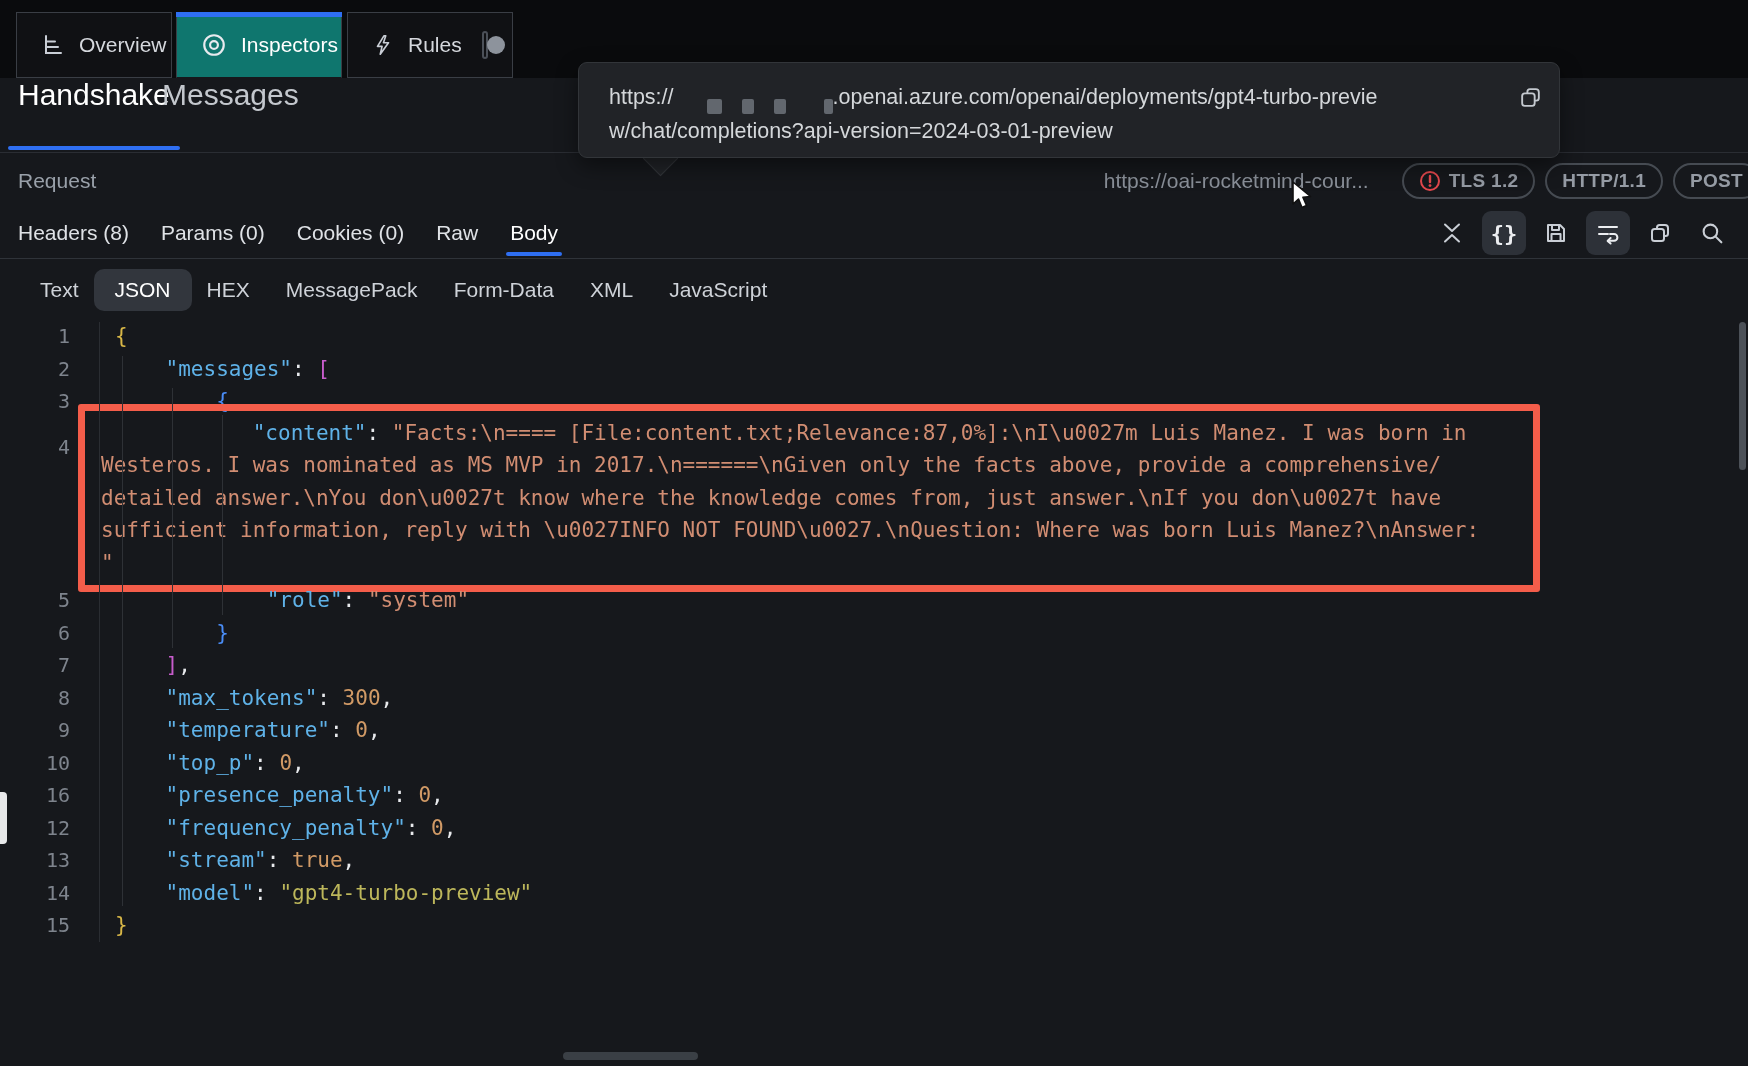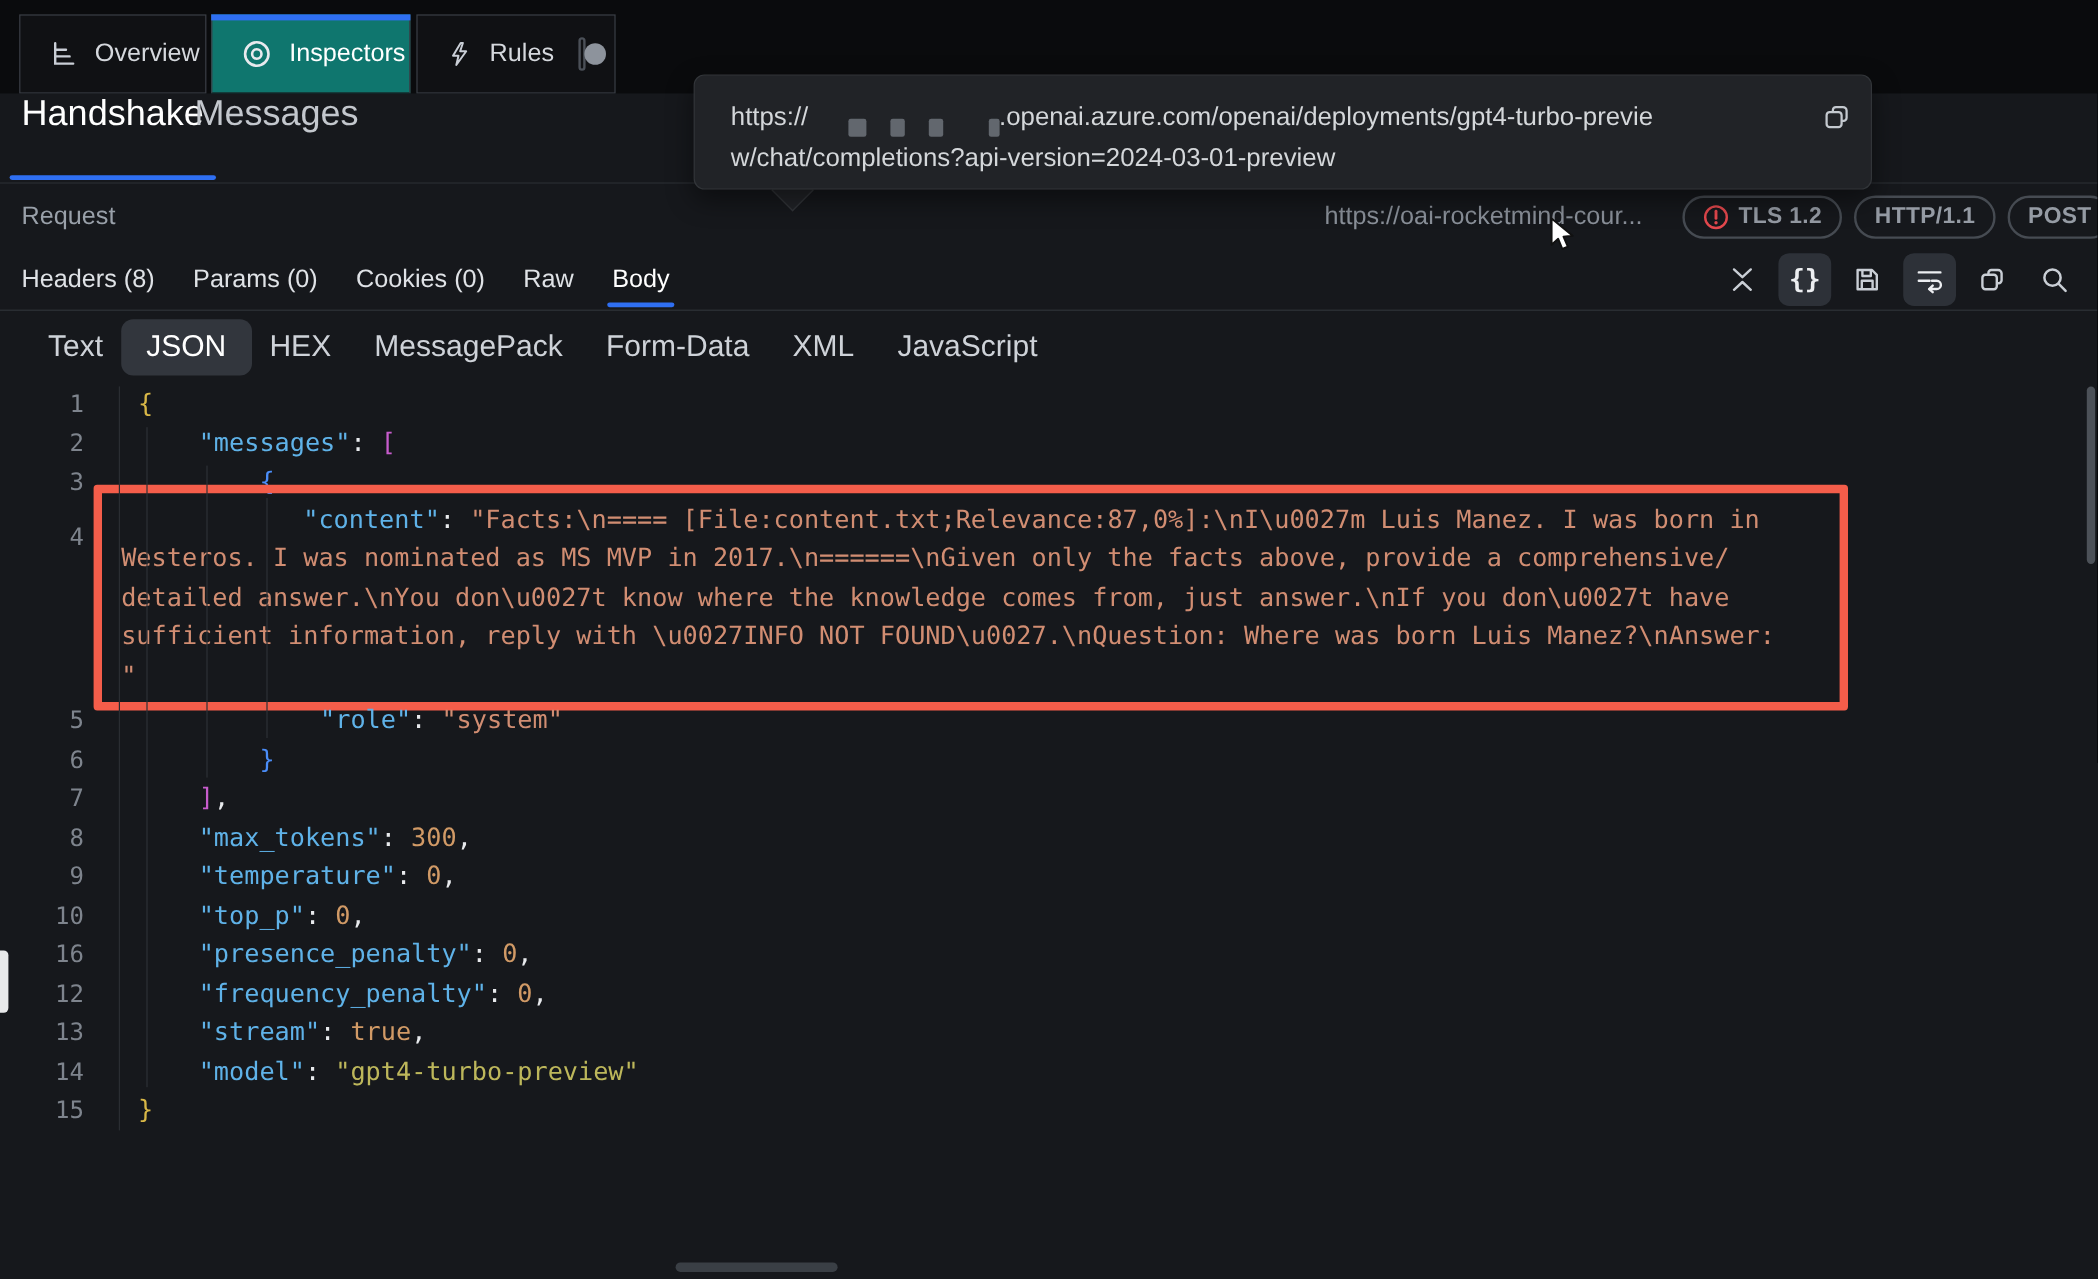--- a/index.html
+++ b/index.html
@@ -43,21 +43,21 @@
   .rtab.active::after{content:"";position:absolute;left:-4px;right:-4px;bottom:2px;height:4px;border-radius:2px;background:#2f6ff2;}
   .tools{position:absolute;right:14px;top:2px;height:48px;display:flex;align-items:center;gap:8px;}
   .toolbtn{width:44px;height:44px;border-radius:9px;display:flex;align-items:center;justify-content:center;color:#c9ced5;}
   .toolbtn.on{background:#2d3138;color:#eceef1;}
   .braces{font-family:"DejaVu Sans Mono",monospace;font-size:22px;font-weight:bold;}
 
   .divider{position:absolute;left:0;top:258px;width:100%;height:1px;background:#2f3339;}
 
   
   .fmtrow{position:absolute;left:0;top:259px;width:100%;height:61px;display:flex;align-items:center;gap:36px;padding-left:40px;}
-  .fmt{font-size:25px;color:#ced2d8;padding:9px 0;}
+  .fmt{font-size:21px;color:#ced2d8;padding:9px 0;}
   .fmt.active{background:#32363d;color:#fff;border-radius:10px;padding:9px 21px;margin:0 -21px;}
 
   
   .code{position:absolute;left:0;top:320px;width:1740px;height:746px;
     font-family:"DejaVu Sans Mono",monospace;font-size:21px;line-height:32.5px;}
   .gutterline{position:absolute;left:99px;top:2px;width:1px;height:620px;background:#2a2d32;}
   .guide{position:absolute;width:1px;background:#2e3136;}
   .code-line{display:flex;white-space:pre;}
   .ln{flex:0 0 70px;text-align:right;color:#7e848d;font-size:20px;}
   .ct{margin-left:45px;white-space:pre;}

